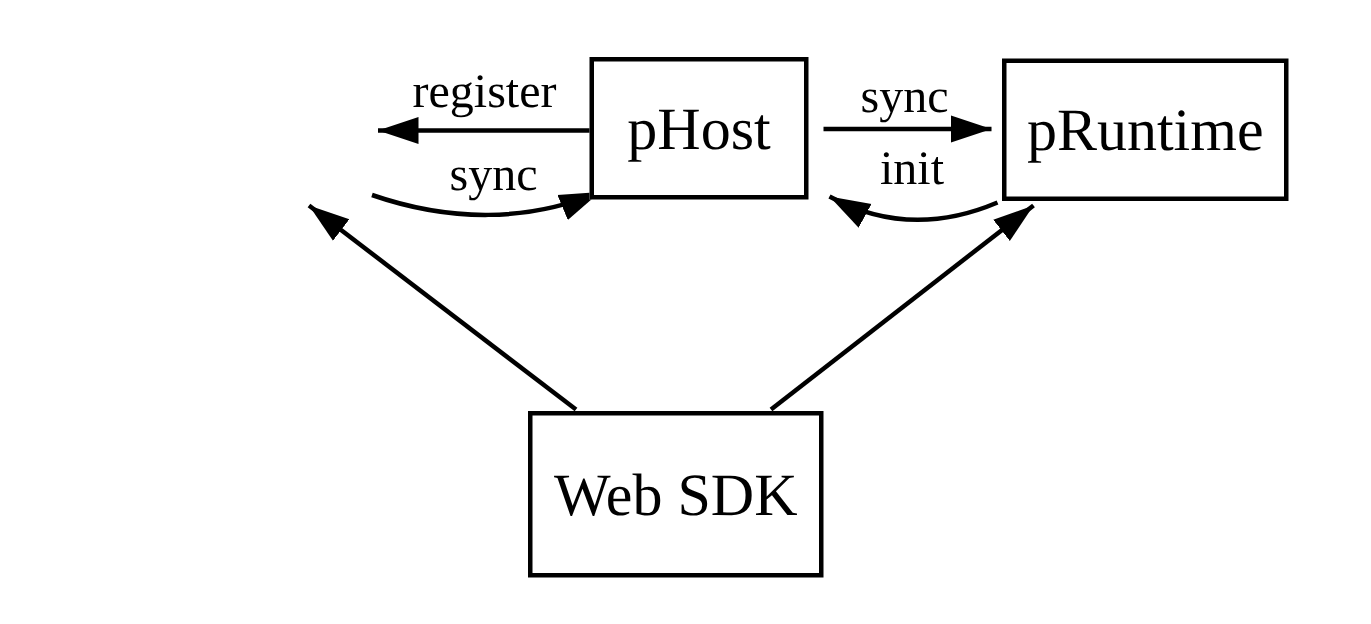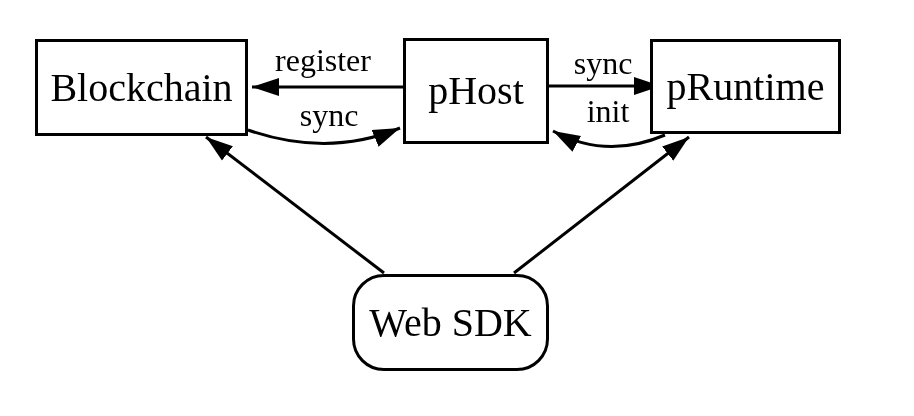--- a/index.html
+++ b/index.html
@@ -29,23 +29,23 @@
     border: 3px solid #000000;
     background: #ffffff;
     display: flex;
     align-items: center;
     justify-content: center;
     font-size: 40px;
     line-height: 1;
     white-space: nowrap;
   }
   .node-blockchain { left: 35px;  top: 39px;  width: 213px; height: 97px; }
-  .node-phost      { left: 403px; top: 38px;  width: 146px; height: 106px; }
-  .node-pruntime   { left: 650px; top: 39px;  width: 191px; height: 95px; }
-  .node-websdk     { left: 352px; top: 274px; width: 197px; height: 97px; border-radius: 32px; }
+  .node-phost      { left: 393px; top: 38px;  width: 146px; height: 95px; }
+  .node-pruntime   { left: 668px; top: 39px;  width: 191px; height: 95px; }
+  .node-websdk     { left: 352px; top: 274px; width: 197px; height: 111px; }
   .edge-label {
     position: absolute;
     transform: translate(-50%, -50%);
     font-size: 32px;
     line-height: 1.1;
     white-space: nowrap;
   }
   .lbl-register { left: 323px; top: 61px;  }
   .lbl-sync1    { left: 329px; top: 116px; }
   .lbl-sync2    { left: 603px; top: 64px;  }
@@ -76,23 +76,20 @@
 
     <line class="edge-line" x1="549" y1="86" x2="661" y2="86" marker-end="url(#arrowhead)"></line>
 
     <path class="edge-line" d="M665,135 C625,152 588,150 553,131" marker-end="url(#arrowhead)"></path>
 
     <line class="edge-line" x1="384" y1="273" x2="206" y2="137" marker-end="url(#arrowhead)"></line>
 
     <line class="edge-line" x1="514" y1="273" x2="689" y2="137" marker-end="url(#arrowhead)"></line>
   </svg>
 
-  <div class="node node-blockchain">
-    <span>Blockchain</span>
-  </div>
 
   <div class="node node-phost">
     <span>pHost</span>
   </div>
 
   <div class="node node-pruntime">
     <span>pRuntime</span>
   </div>
 
   <div class="node node-websdk">

